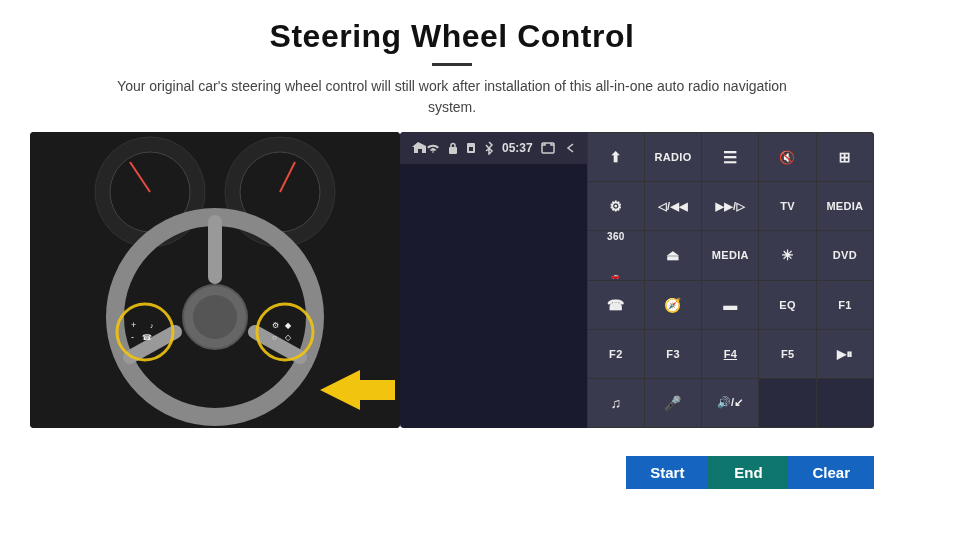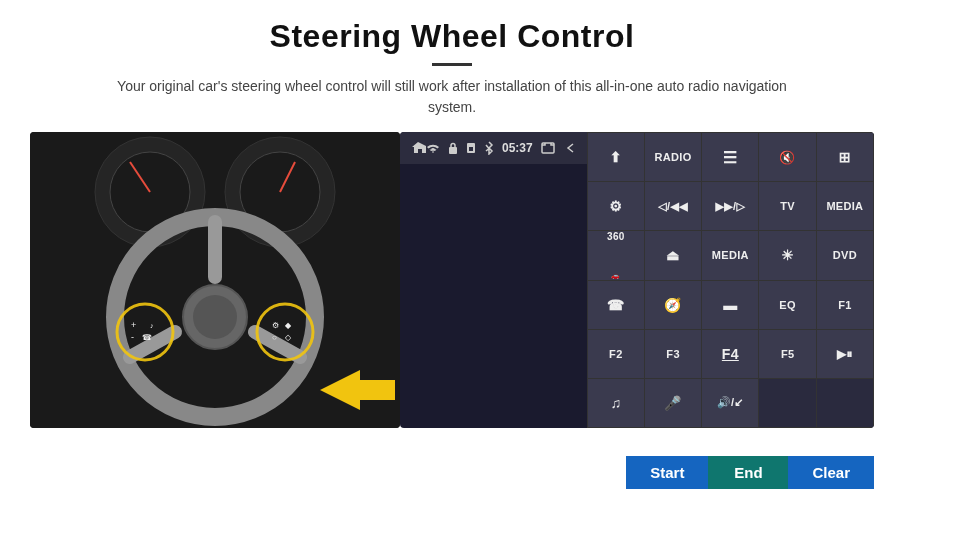--- a/index.html
+++ b/index.html
@@ -282,21 +282,21 @@
         <button class="grid-btn" style="font-size:11px;">DVD</button>
 
         <button class="grid-btn" style="font-size:14px;">☎</button>
         <button class="grid-btn" style="font-size:14px;">🧭</button>
         <button class="grid-btn" style="font-size:14px;">▬</button>
         <button class="grid-btn" style="font-size:11px;">EQ</button>
         <button class="grid-btn" style="font-size:11px;font-weight:bold;">F1</button>
 
         <button class="grid-btn" style="font-size:11px;font-weight:bold;">F2</button>
         <button class="grid-btn" style="font-size:11px;font-weight:bold;">F3</button>
-        <button class="grid-btn" style="font-size:14px;font-weight:bold;text-decoration:underline;">F4</button>
+        <button class="grid-btn" style="font-size:11px;font-weight:bold;text-decoration:underline;">F4</button>
         <button class="grid-btn" style="font-size:11px;font-weight:bold;">F5</button>
         <button class="grid-btn" style="font-size:12px;">▶⏸</button>
 
         <button class="grid-btn" style="font-size:14px;">♫</button>
         <button class="grid-btn" style="font-size:14px;">🎤</button>
         <button class="grid-btn" style="font-size:11px;">🔊/↙</button>
         <button class="grid-btn" style="background:#2a2a3e;cursor:default;"></button>
         <button class="grid-btn" style="background:#2a2a3e;cursor:default;"></button>
       </div>
     </div>

